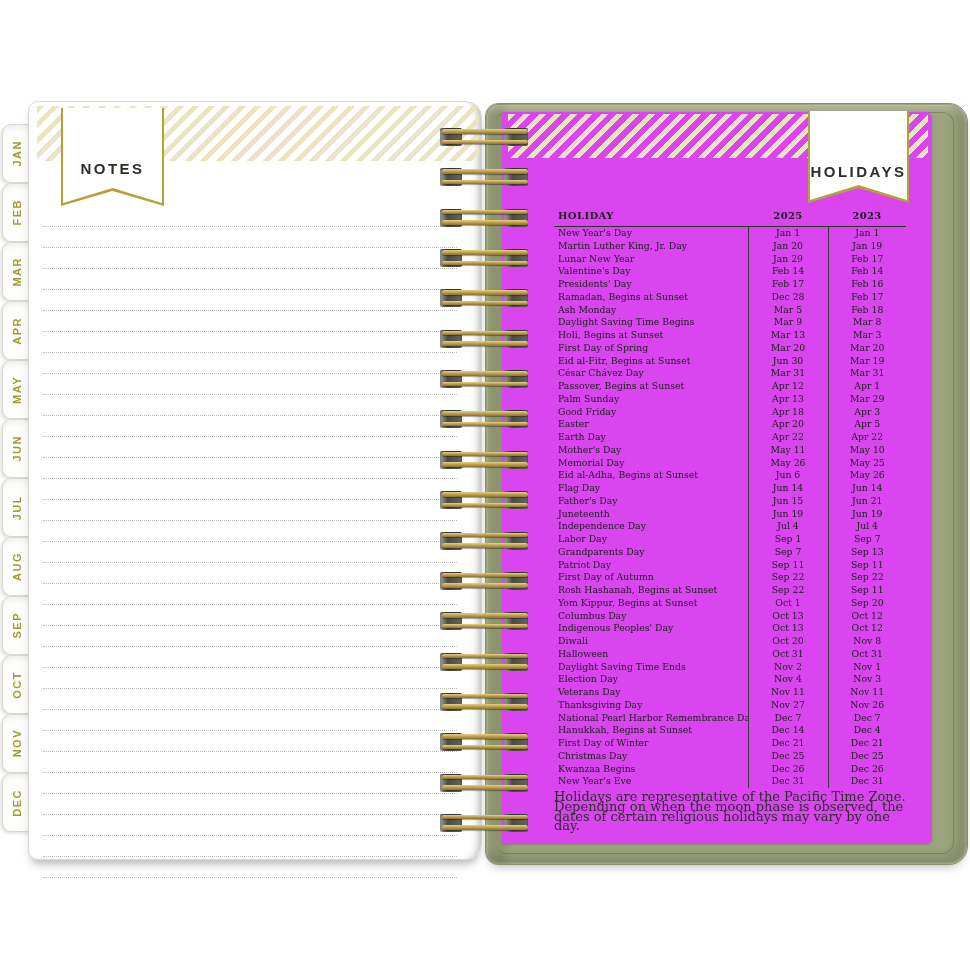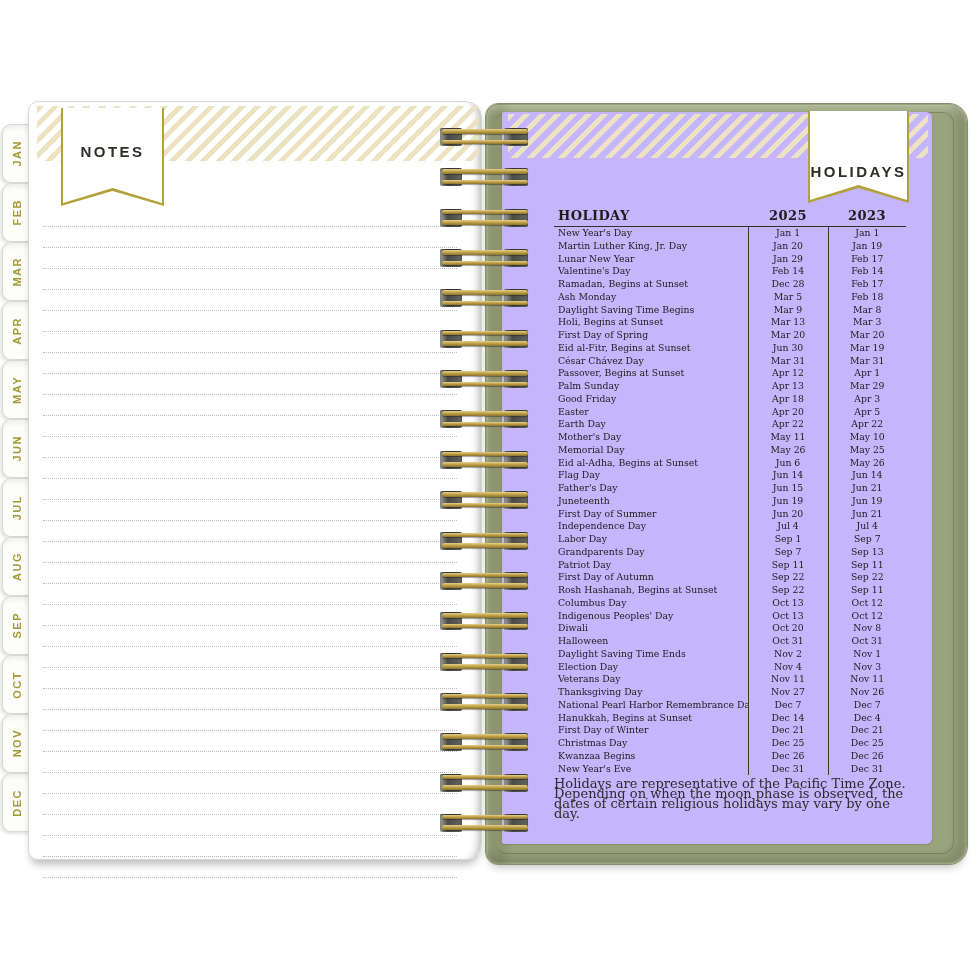--- a/index.html
+++ b/index.html
@@ -24,50 +24,50 @@
   .left-stripes{position:absolute;left:8px;right:2px;top:4px;height:55px;}
 
   .banner{position:absolute;z-index:4;}
   .banner .b-outer{position:absolute;inset:0;background:var(--gold);
        clip-path:polygon(0 0,100% 0,100% 100%,50% calc(100% - 15px),0 100%);}
   .banner .b-inner{position:absolute;inset:0 2px 0 2px;top:0;bottom:3px;background:#fff;
        clip-path:polygon(0 0,100% 0,100% 100%,50% calc(100% - 15px),0 100%);}
   .banner .b-label{position:relative;display:block;text-align:center;
        font-size:15px;font-weight:bold;letter-spacing:2.5px;color:#2e2d28;}
   .notes-banner{left:32px;top:6px;width:103px;height:98px;}
-  .notes-banner .b-label{margin-top:35px;}
+  .notes-banner .b-label{margin-top:52px;}
   .holidays-banner{left:306px;top:-1px;width:101px;height:92px;}
   .holidays-banner .b-label{margin-top:52px;}
 
   .notes-lines{position:absolute;left:14px;right:24px;top:124px;}
   .nline{height:20px;border-top:1px dotted #bdbdbd;}
 
   
   .right-cover{position:absolute;left:486px;top:104px;width:479px;height:758px;
        background:linear-gradient(90deg,#8d9570 0 14px,var(--olive) 26px);
        border:1px solid #81886600;outline:1px solid #878e6c;
        border-radius:12px 18px 18px 12px;
        box-shadow:inset 0 0 0 1px rgba(255,255,255,.12), inset -9px -7px 10px rgba(0,0,0,.14),
                   inset 0 5px 6px rgba(255,255,255,.22), 0 6px 8px -3px rgba(0,0,0,.25);
        z-index:2;}
   .cover-inner-line{position:absolute;right:12px;top:7px;bottom:9px;left:8px;
        border:1.5px solid rgba(90,97,66,.45);border-left:none;border-radius:12px;z-index:2;}
   .right-paper{position:absolute;left:502px;top:112px;width:430px;height:732px;
-       background:#c4b5fd;border-radius:2px 6px 6px 2px;
+       background:#d946ef;border-radius:2px 6px 6px 2px;
        box-shadow:0 1px 2px rgba(0,0,0,.15);z-index:3;}
   .right-stripes{position:absolute;left:6px;right:4px;top:2px;height:44px;}
 
   
   .tbl-wrap{position:absolute;left:52px;right:26px;top:96px;z-index:4;
        font-family:"DejaVu Serif", serif;color:#1d1d1a;}
   table.holidays{width:100%;border-collapse:collapse;table-layout:fixed;}
   table.holidays col.c-name{width:auto;}
   table.holidays col.c-y1{width:80px;}
   table.holidays col.c-y2{width:78px;}
-  table.holidays th{font-size:13px;font-weight:bold;letter-spacing:.4px;
+  table.holidays th{font-size:10px;font-weight:bold;letter-spacing:.4px;
        border-bottom:1.5px solid #30302c;padding:0 0 3px 0;height:15px;}
   table.holidays th.h-name{text-align:left;padding-left:4px;}
   table.holidays th.h-year{text-align:center;margin-top:48px;}
   table.holidays td{font-size:9.3px;height:12.75px;padding:0;line-height:12.75px;
        white-space:nowrap;overflow:hidden;}
   table.holidays td.name{text-align:left;padding-left:4px;}
   table.holidays td.c{text-align:center;border-left:1px solid #3a3a36;}
   .footnotes{margin-top:4px;font-size:13px;line-height:9.8px;color:#2c2c28;
        font-family:"DejaVu Serif", serif;}
 
@@ -212,20 +212,25 @@
               <td class="name">Lunar New Year</td>
               <td class="c">Jan 29</td>
               <td class="c">Feb 17</td>
             </tr>
             <tr>
               <td class="name">Valentine's Day</td>
               <td class="c">Feb 14</td>
               <td class="c">Feb 14</td>
             </tr>
             <tr>
+              <td class="name">Presidents' Day</td>
+              <td class="c">Feb 17</td>
+              <td class="c">Feb 16</td>
+            </tr>
+            <tr>
               <td class="name">Ramadan, Begins at Sunset</td>
               <td class="c">Dec 28</td>
               <td class="c">Feb 17</td>
             </tr>
             <tr>
               <td class="name">Ash Monday</td>
               <td class="c">Mar 5</td>
               <td class="c">Feb 18</td>
             </tr>
             <tr>
@@ -302,25 +307,20 @@
               <td class="name">Father's Day</td>
               <td class="c">Jun 15</td>
               <td class="c">Jun 21</td>
             </tr>
             <tr>
               <td class="name">Juneteenth</td>
               <td class="c">Jun 19</td>
               <td class="c">Jun 19</td>
             </tr>
             <tr>
-              <td class="name">First Day of Summer</td>
-              <td class="c">Jun 20</td>
-              <td class="c">Jun 21</td>
-            </tr>
-            <tr>
               <td class="name">Independence Day</td>
               <td class="c">Jul 4</td>
               <td class="c">Jul 4</td>
             </tr>
             <tr>
               <td class="name">Labor Day</td>
               <td class="c">Sep 1</td>
               <td class="c">Sep 7</td>
             </tr>
             <tr>
@@ -335,20 +335,25 @@
             </tr>
             <tr>
               <td class="name">First Day of Autumn</td>
               <td class="c">Sep 22</td>
               <td class="c">Sep 22</td>
             </tr>
             <tr>
               <td class="name">Rosh Hashanah, Begins at Sunset</td>
               <td class="c">Sep 22</td>
               <td class="c">Sep 11</td>
+            </tr>
+            <tr>
+              <td class="name">Yom Kippur, Begins at Sunset</td>
+              <td class="c">Oct 1</td>
+              <td class="c">Sep 20</td>
             </tr>
             <tr>
               <td class="name">Columbus Day</td>
               <td class="c">Oct 13</td>
               <td class="c">Oct 12</td>
             </tr>
             <tr>
               <td class="name">Indigenous Peoples' Day</td>
               <td class="c">Oct 13</td>
               <td class="c">Oct 12</td>

